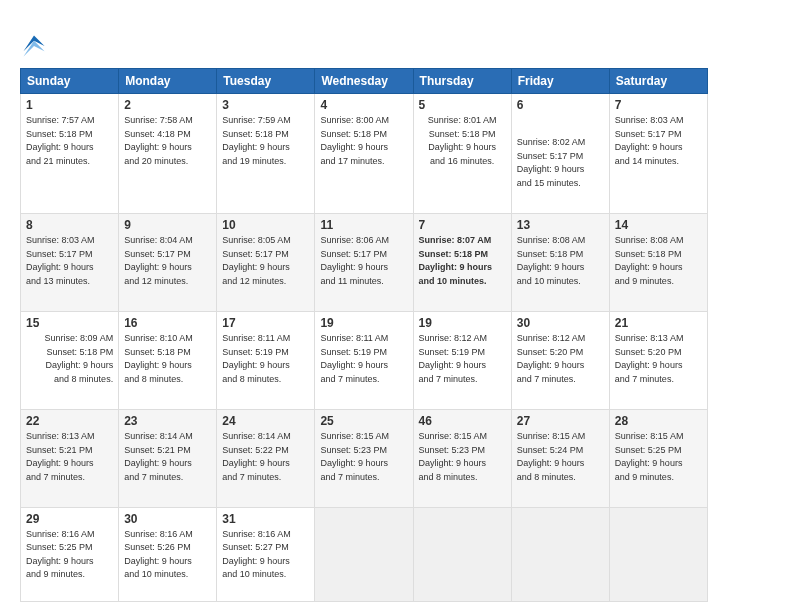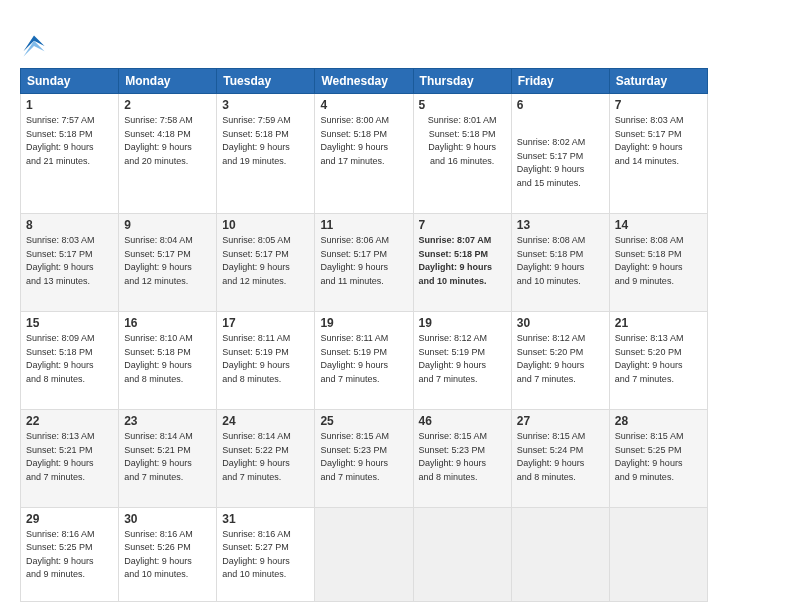--- a/index.html
+++ b/index.html
@@ -234,21 +234,21 @@
             <span class="day-num">14</span>
             <div class="day-info" style="white-space: pre-line;">Sunrise: 8:08 AM
 Sunset: 5:18 PM
 Daylight: 9 hours
 and 9 minutes.</div>
           </td>
         </tr>
         <tr>
           <td>
             <span class="day-num">15</span>
-            <div class="day-info" style="white-space: pre-line;">Sunrise: 8:09 AM
+            <div class="day-info" style="white-space: pre-line; text-align: right;">Sunrise: 8:09 AM
 Sunset: 5:18 PM
 Daylight: 9 hours
 and 8 minutes.</div>
           </td>
           <td>
             <span class="day-num">16</span>
             <div class="day-info" style="white-space: pre-line;">Sunrise: 8:10 AM
 Sunset: 5:18 PM
 Daylight: 9 hours
 and 8 minutes.</div>

